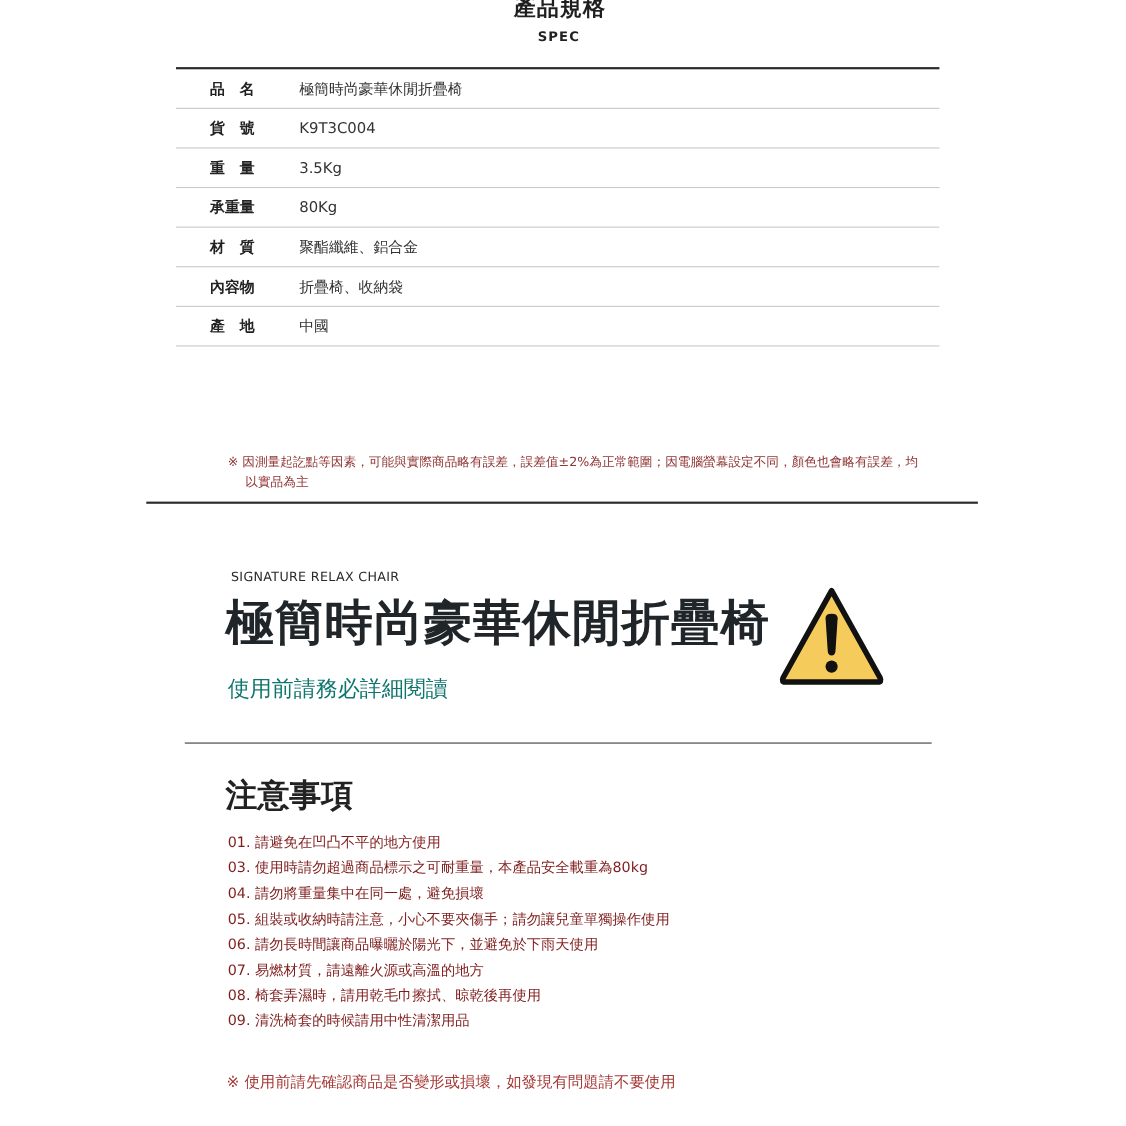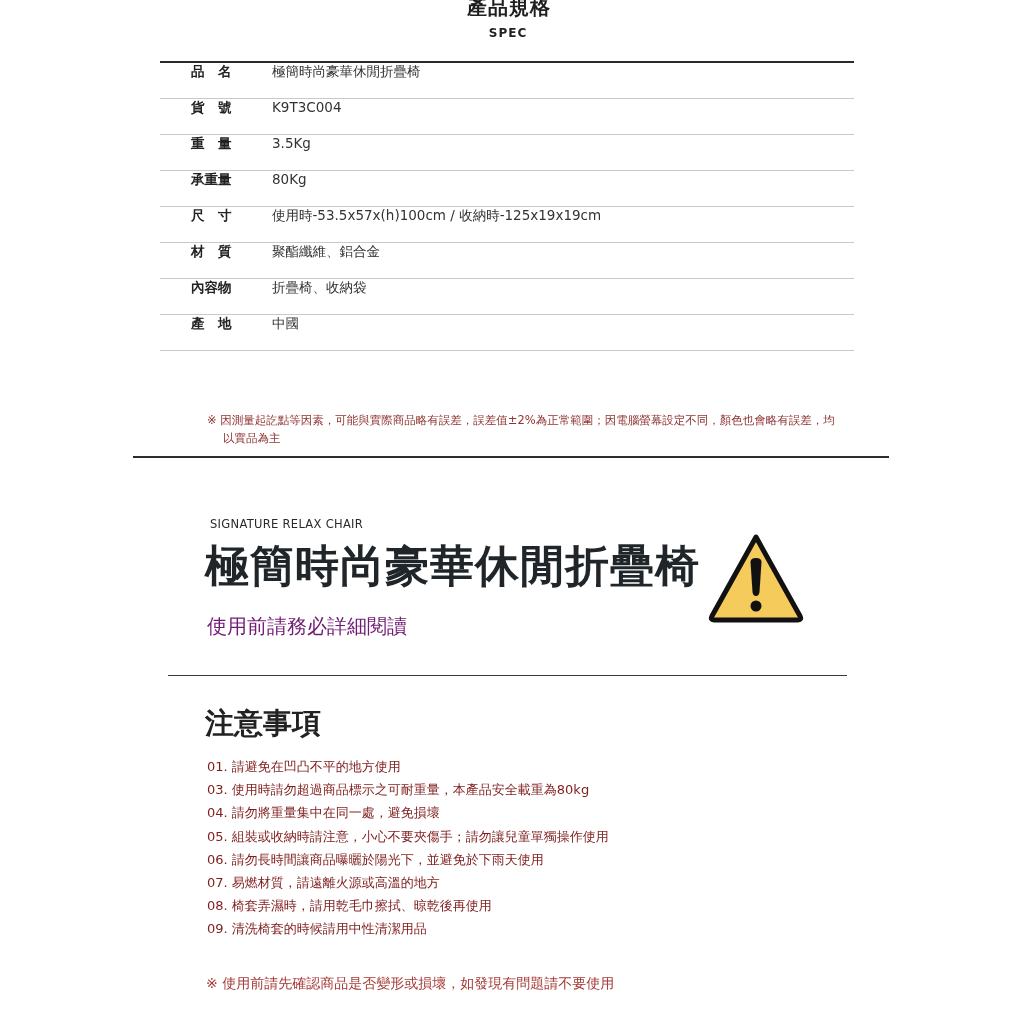--- a/index.html
+++ b/index.html
@@ -16,21 +16,21 @@
   .spec-sub {
     left: 0; width: 1016px; top: 26px; text-align: center;
     font-size: 12px; font-weight: bold; color: #222; letter-spacing: 1px;
   }
   .spec-table {
     left: 160px; top: 61px; width: 694px;
     border-top: 2px solid #2a2a2a;
   }
   .spec-row {
     height: 36px; border-bottom: 1.5px solid #c9c9c9;
-    display: flex; align-items: flex-start; box-sizing: border-box;
+    display: flex; align-items: center; box-sizing: border-box;
   }
   .spec-label {
     width: 112px; padding-left: 31px; box-sizing: border-box;
     font-size: 13.5px; font-weight: bold; color: #222; white-space: pre;
   }
   .spec-value {
     font-size: 13.5px; color: #333; white-space: nowrap;
   }
   .note-red {
     left: 207px; top: 411px; width: 630px;
@@ -43,21 +43,21 @@
   .divider-1 { left: 133px; top: 456px; width: 756px; }
   .divider-2 { left: 168px; top: 675px; width: 679px; border-top-width: 1.5px; border-color: #3a3a3a; }
   .eyebrow {
     left: 210px; top: 517px; font-size: 11.5px; color: #2a2a2a; letter-spacing: 0.3px;
   }
   .hero-title {
     left: 205px; top: 537px; font-size: 44px; font-weight: bold; color: #1f2528;
     letter-spacing: 1px; white-space: nowrap;
   }
   .hero-sub {
-    left: 207px; top: 613px; font-size: 20px; color: #701a75; white-space: nowrap; text-align: center;
+    left: 207px; top: 613px; font-size: 20px; color: #0f766e; white-space: nowrap; text-align: center;
   }
   .warn-icon { left: 707px; top: 532px; width: 98px; height: 92px; }
   .section-title {
     left: 205px; top: 704px; font-size: 29px; color: #222; white-space: nowrap; font-weight: bold;
   }
   .notice-list {
     left: 207px; top: 757px; margin: 0; padding: 0; list-style: none;
   }
   .notice-list li {
     height: 23.2px; line-height: 20px; font-size: 13px; color: #7f1d1d; white-space: nowrap;
@@ -81,24 +81,20 @@
     <span class="spec-label">貨　號</span>
     <span class="spec-value">K9T3C004</span>
   </div>
   <div class="spec-row">
     <span class="spec-label">重　量</span>
     <span class="spec-value">3.5Kg</span>
   </div>
   <div class="spec-row">
     <span class="spec-label">承重量</span>
     <span class="spec-value">80Kg</span>
-  </div>
-  <div class="spec-row">
-    <span class="spec-label">尺　寸</span>
-    <span class="spec-value">使用時-53.5x57x(h)100cm / 收納時-125x19x19cm</span>
   </div>
   <div class="spec-row">
     <span class="spec-label">材　質</span>
     <span class="spec-value">聚酯纖維、鋁合金</span>
   </div>
   <div class="spec-row">
     <span class="spec-label">內容物</span>
     <span class="spec-value">折疊椅、收納袋</span>
   </div>
   <div class="spec-row">

